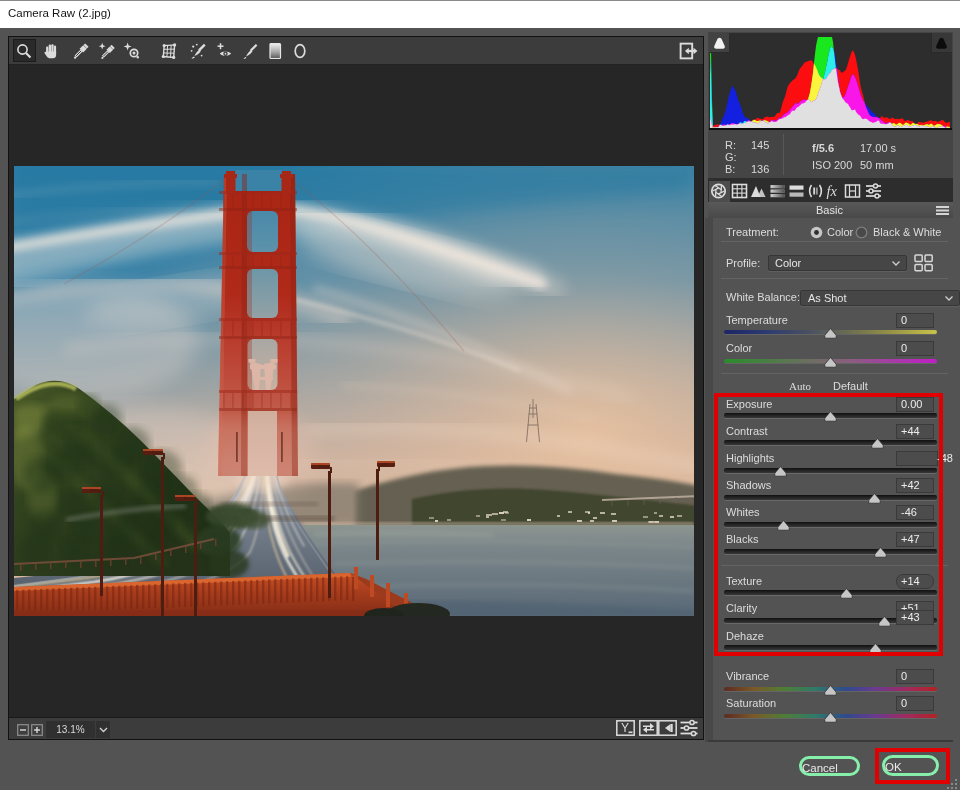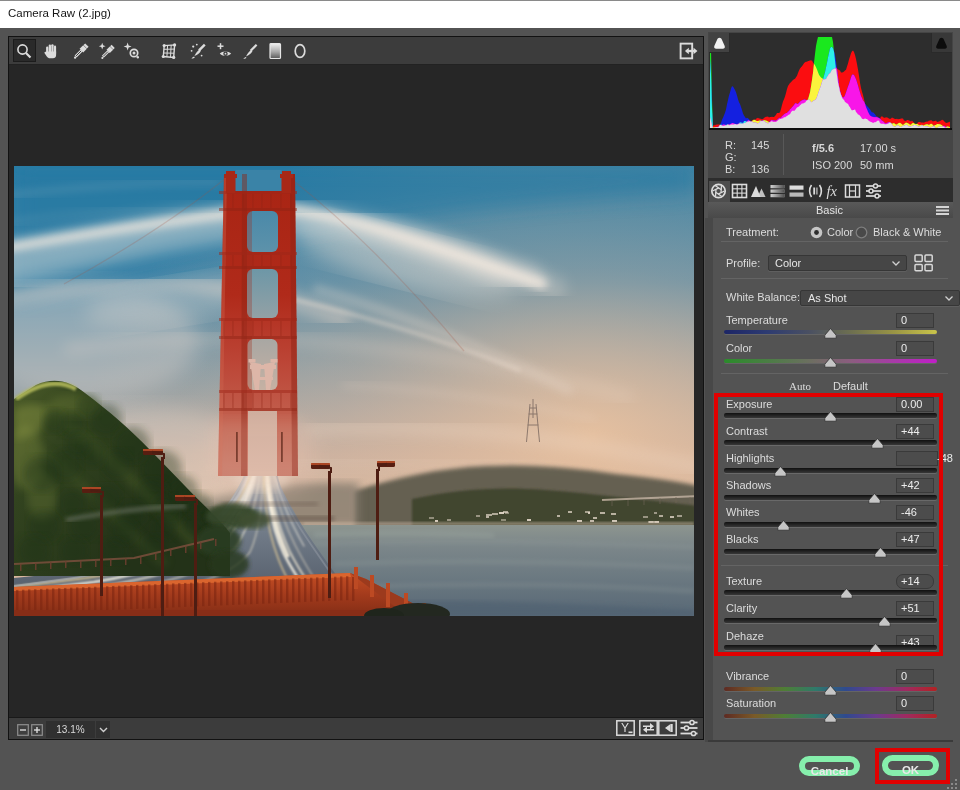--- a/index.html
+++ b/index.html
@@ -5,21 +5,21 @@
 body{background:#535353;font-family:"Liberation Sans",sans-serif;position:relative;}
 .abs{position:absolute;}
 .lbl{position:absolute;color:#dcdcdc;font-size:11px;white-space:nowrap;}
 .sep{position:absolute;left:721px;width:227px;height:1px;background:#646464;}
 .valbox{position:absolute;left:896px;width:38px;height:15px;background:#4c4c4c;border:1px solid #3a3a3a;color:#ececec;font-size:11px;padding-left:4px;line-height:13px;}
 .track{position:absolute;left:724px;width:213px;height:5px;border-radius:2px;background:linear-gradient(#101010,#383838);box-shadow:0 1px 0 rgba(255,255,255,0.13);}
 .gtrack{position:absolute;left:724px;width:213px;height:4px;border-radius:2px;box-shadow:0 1px 0 rgba(255,255,255,0.10);}
 .ddown{position:absolute;background:#464646;border:1px solid #363636;border-radius:2px;color:#e6e6e6;font-size:11px;box-shadow:0 1px 0 rgba(255,255,255,0.07);}
 .chev{position:absolute;right:6px;top:5px;}
 .redrect{position:absolute;border:4px solid #e10000;}
-.pillbtn{position:absolute;border:6px solid #86efac;border-radius:11px;color:#e9e9e9;font-size:11.5px;text-align:center;font-weight:bold;}
+.pillbtn{position:absolute;border:3px solid #86efac;border-radius:11px;color:#e9e9e9;font-size:11.5px;}
 </style></head><body>
 <div class="abs" style="left:0;top:0;width:960px;height:28px;background:#fff;border-top:1px solid #8a8a8a;"></div>
 <span class="abs" style="left:8px;top:7px;font-size:11.5px;color:#161616;">Camera Raw (2.jpg)</span>
 
 <div class="abs" style="left:8px;top:36px;width:696px;height:704px;background:#262626;border:1px solid #121212;"></div>
 <div class="abs" style="left:9px;top:37px;width:694px;height:28px;background:#3c3c3c;border-bottom:1px solid #222;"></div>
 <div class="abs" style="left:13px;top:39px;width:23px;height:23px;background:#2a2a2a;border:1px solid #1c1c1c;"></div>
 <svg class="abs" style="left:15px;top:42px" width="18" height="18" viewBox="0 0 18 18">
     <circle cx="7.5" cy="7.5" r="4.6" fill="none" stroke="#dcdcdc" stroke-width="1.6"></circle>
     <line x1="11" y1="11" x2="15.5" y2="15.5" stroke="#dcdcdc" stroke-width="2.2"></line>
@@ -754,21 +754,21 @@
 <svg class="abs" style="left:839.5px;top:588px" width="13" height="11" viewBox="0 0 13 11">
     <path d="M6.5,0.5 L12.2,7.2 L12.2,10.2 L0.8,10.2 L0.8,7.2 Z" fill="#c6c6c6" stroke="#2e2e2e" stroke-width="0.8"></path>
   </svg>
 <span class="lbl" style="left:726px;top:602.0px;">Clarity</span>
 <div class="valbox" style="top:601.0px;">+51</div>
 <div class="track" style="top:617.5px;"></div>
 <svg class="abs" style="left:877.5px;top:615.5px" width="13" height="11" viewBox="0 0 13 11">
     <path d="M6.5,0.5 L12.2,7.2 L12.2,10.2 L0.8,10.2 L0.8,7.2 Z" fill="#c6c6c6" stroke="#2e2e2e" stroke-width="0.8"></path>
   </svg>
 <span class="lbl" style="left:726px;top:629.7px;">Dehaze</span>
-<div class="valbox" style="top:610px;margin-top:25px;">+43</div>
+<div class="valbox" style="top:610px;">+43</div>
 <div class="track" style="top:645px;"></div>
 <svg class="abs" style="left:869.0px;top:643px" width="13" height="11" viewBox="0 0 13 11">
     <path d="M6.5,0.5 L12.2,7.2 L12.2,10.2 L0.8,10.2 L0.8,7.2 Z" fill="#c6c6c6" stroke="#2e2e2e" stroke-width="0.8"></path>
   </svg>
 <span class="lbl" style="left:726px;top:670px;">Vibrance</span>
 <div class="valbox" style="top:669px;">0</div>
 <div class="gtrack" style="top:687px;background:linear-gradient(to right,#5e2a22,#7a5a28,#4e7e36,#2f7a6a,#2f4a8e,#6c3a8e,#a02a60,#b42222);"></div>
 <svg class="abs" style="left:823.5px;top:685px" width="13" height="11" viewBox="0 0 13 11">
     <path d="M6.5,0.5 L12.2,7.2 L12.2,10.2 L0.8,10.2 L0.8,7.2 Z" fill="#c6c6c6" stroke="#2e2e2e" stroke-width="0.8"></path>
   </svg>

